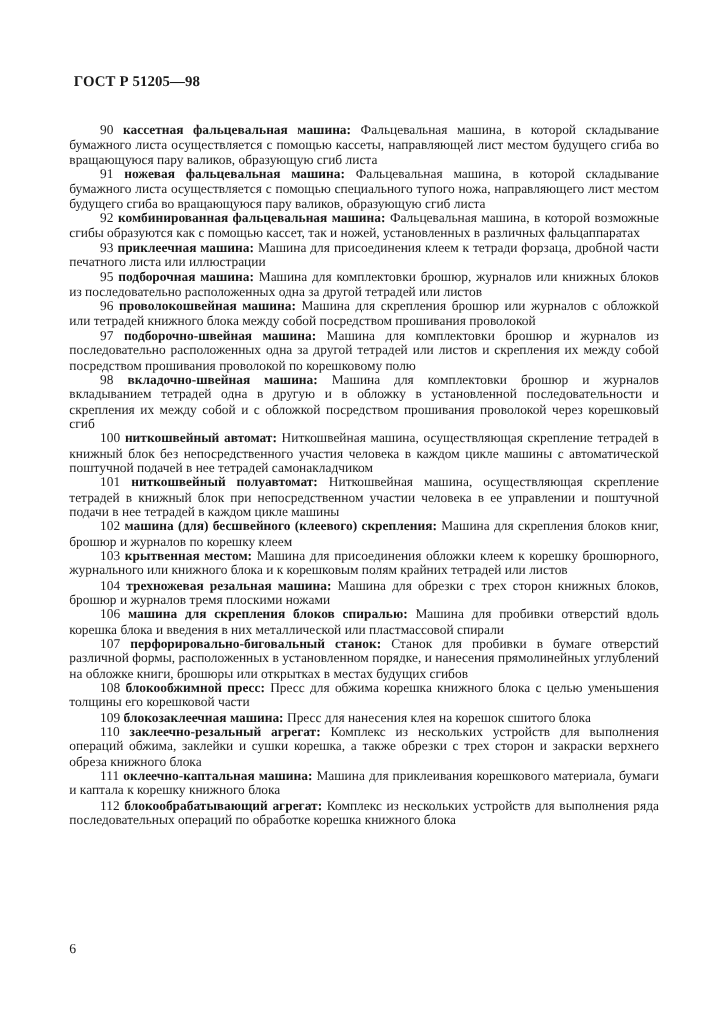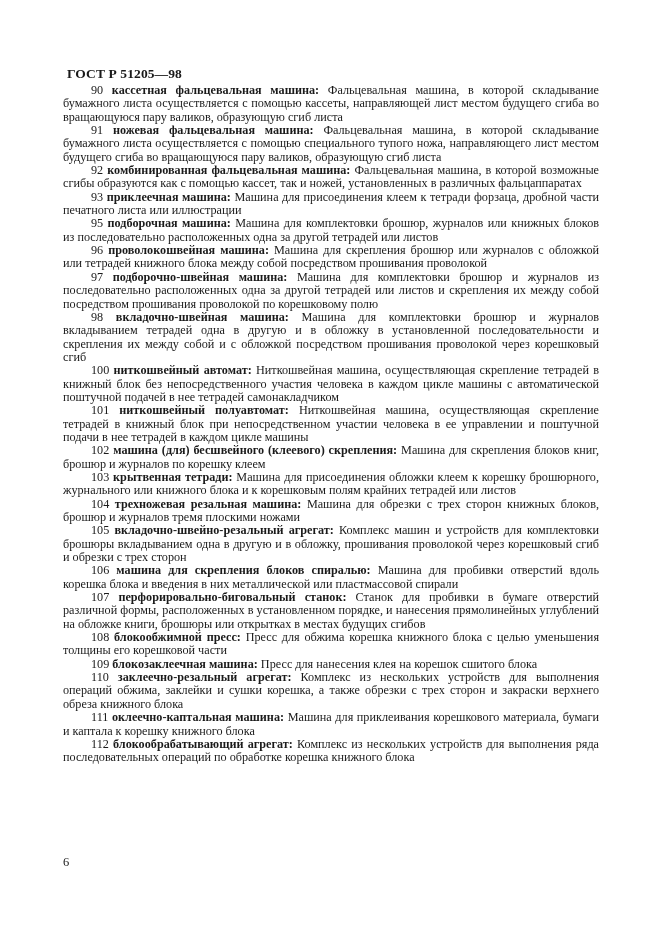--- a/index.html
+++ b/index.html
@@ -1,20 +1,20 @@
 <!DOCTYPE html>
 <html><head>
   <meta charset="utf-8">
   <style>
     html, body { margin: 0; padding: 0; background: #ffffff; }
     body { width: 661px; height: 936px; position: relative; overflow: hidden; }
     .page { position: absolute; left: 63px; top: 0; width: 536px; color: #1a1a1a;
             font-family: "Liberation Serif", "DejaVu Serif", serif; }
     .doc-header { position: absolute; top: 66px; left: 4px; font-weight: bold; font-size: 13.5px; letter-spacing: 0.1px; }
-    .body-text { position: absolute; top: 84px; left: 0; width: 536px; font-size: 12.2px; line-height: 13.35px; font-family: Liberation Serif, serif; }
+    .body-text { position: absolute; top: 112px; left: 0; width: 536px; font-size: 12.2px; line-height: 13.35px; font-family: Liberation Serif, serif; }
     .entry { margin: 0; text-align: justify; text-indent: 28px; hyphens: manual; }
     .entry .num { font-weight: normal; }
     .entry .term { font-weight: bold; }
     .page-number { position: absolute; top: 855px; left: 0; font-size: 12.5px; }
   </style>
 </head>
 <body>
 
 <div class="page">
   <div class="doc-header">ГОСТ Р 51205—98</div>
@@ -24,23 +24,22 @@
     <p class="entry"><span class="num">91</span> <span class="term">ножевая фальцевальная машина:</span> <span>Фальцевальная машина, в которой складывание бумажного листа осуществляется с помощью  специального тупого ножа, направляющего лист местом будущего сгиба во вращающуюся пару валиков, образующую сгиб листа</span></p>
     <p class="entry"><span class="num">92</span> <span class="term">комбинированная фальцевальная машина:</span> <span>Фальцевальная машина, в которой возможные сгибы образуются как с помощью кассет, так и ножей, установленных в различных фальцаппаратах</span></p>
     <p class="entry"><span class="num">93</span> <span class="term">приклеечная машина:</span> <span>Машина для присоединения клеем к тетради форзаца, дробной части печатного листа или иллюстрации</span></p>
     <p class="entry"><span class="num">95</span> <span class="term">подборочная машина:</span> <span>Машина для комплектовки брошюр, журналов или книжных блоков из последовательно расположенных одна за другой тетрадей или листов</span></p>
     <p class="entry"><span class="num">96</span> <span class="term">проволокошвейная машина:</span> <span>Машина для скрепления брошюр или журналов с обложкой или тетрадей книжного блока между собой посредством прошивания проволокой</span></p>
     <p class="entry"><span class="num">97</span> <span class="term">подборочно-швейная машина:</span> <span>Машина для комплектовки брошюр и журналов из последовательно расположенных одна за другой тетрадей или листов и скрепления их между собой посредством прошивания проволокой по корешковому полю</span></p>
     <p class="entry"><span class="num">98</span> <span class="term">вкладочно-швейная машина:</span> <span>Машина для комплектовки брошюр и журналов вкладыванием тетрадей одна в другую и в обложку в установленной последовательности и скрепления их между собой и с обложкой посредством прошивания проволокой через корешковый сгиб</span></p>
     <p class="entry"><span class="num">100</span> <span class="term">ниткошвейный автомат:</span> <span>Ниткошвейная машина, осуществляющая скрепление тетрадей в книжный блок без непосредственного участия человека в каждом цикле машины с автоматической поштучной подачей в нее тетрадей самонакладчиком</span></p>
     <p class="entry"><span class="num">101</span> <span class="term">ниткошвейный полуавтомат:</span> <span>Ниткошвейная машина, осуществляющая скрепление тетрадей в книжный блок при непосредственном участии человека в ее управлении и поштучной подачи в нее тетрадей в каждом цикле машины</span></p>
     <p class="entry"><span class="num">102</span> <span class="term">машина (для) бесшвейного (клеевого) скрепления:</span> <span>Машина для скрепления блоков книг, брошюр и журналов по корешку клеем</span></p>
-    <p class="entry"><span class="num">103</span> <span class="term">крытвенная тетради:</span> <span>Машина для присоединения обложки клеем к корешку брошюрного, журнального или книжного блока и к корешковым полям крайних тетрадей или листов</span></p>
+    <p class="entry"><span class="num">103</span> <span class="term">крытвенная местом:</span> <span>Машина для присоединения обложки клеем к корешку брошюрного, журнального или книжного блока и к корешковым полям крайних тетрадей или листов</span></p>
     <p class="entry"><span class="num">104</span> <span class="term">трехножевая резальная машина:</span> <span>Машина для обрезки с трех сторон книжных блоков, брошюр и журналов тремя плоскими ножами</span></p>
-    <p class="entry"><span class="num">105</span> <span class="term">вкладочно-швейно-резальный агрегат:</span> <span>Комплекс машин и устройств для комплектовки брошюры вкладыванием одна в другую и в обложку, прошивания проволокой через корешковый сгиб и обрезки с трех сторон</span></p>
     <p class="entry"><span class="num">106</span> <span class="term">машина для скрепления блоков спиралью:</span> <span>Машина для пробивки отверстий вдоль корешка блока и введения в них металлической или пластмассовой спирали</span></p>
     <p class="entry"><span class="num">107</span> <span class="term">перфорировально-биговальный станок:</span> <span>Станок для пробивки в бумаге отверстий различной формы, расположенных в установленном порядке, и нанесения прямолинейных углублений на обложке книги, брошюры или открытках в местах будущих сгибов</span></p>
     <p class="entry"><span class="num">108</span> <span class="term">блокообжимной пресс:</span> <span>Пресс для обжима корешка книжного блока с целью уменьшения толщины его корешковой части</span></p>
     <p class="entry"><span class="num">109</span> <span class="term">блокозаклеечная машина:</span> <span>Пресс для нанесения клея на корешок сшитого блока</span></p>
     <p class="entry"><span class="num">110</span> <span class="term">заклеечно-резальный агрегат:</span> <span>Комплекс из нескольких устройств для выполнения операций обжима, заклейки и сушки корешка, а также обрезки с трех сторон и закраски верхнего обреза книжного блока</span></p>
     <p class="entry"><span class="num">111</span> <span class="term">оклеечно-каптальная машина:</span> <span>Машина для приклеивания корешкового материала, бумаги и каптала к корешку книжного блока</span></p>
     <p class="entry"><span class="num">112</span> <span class="term">блокообрабатывающий агрегат:</span> <span>Комплекс из нескольких устройств для выполнения ряда последовательных операций по обработке корешка книжного блока</span></p>
   </div>
 
   <div class="page-number">6</div>

